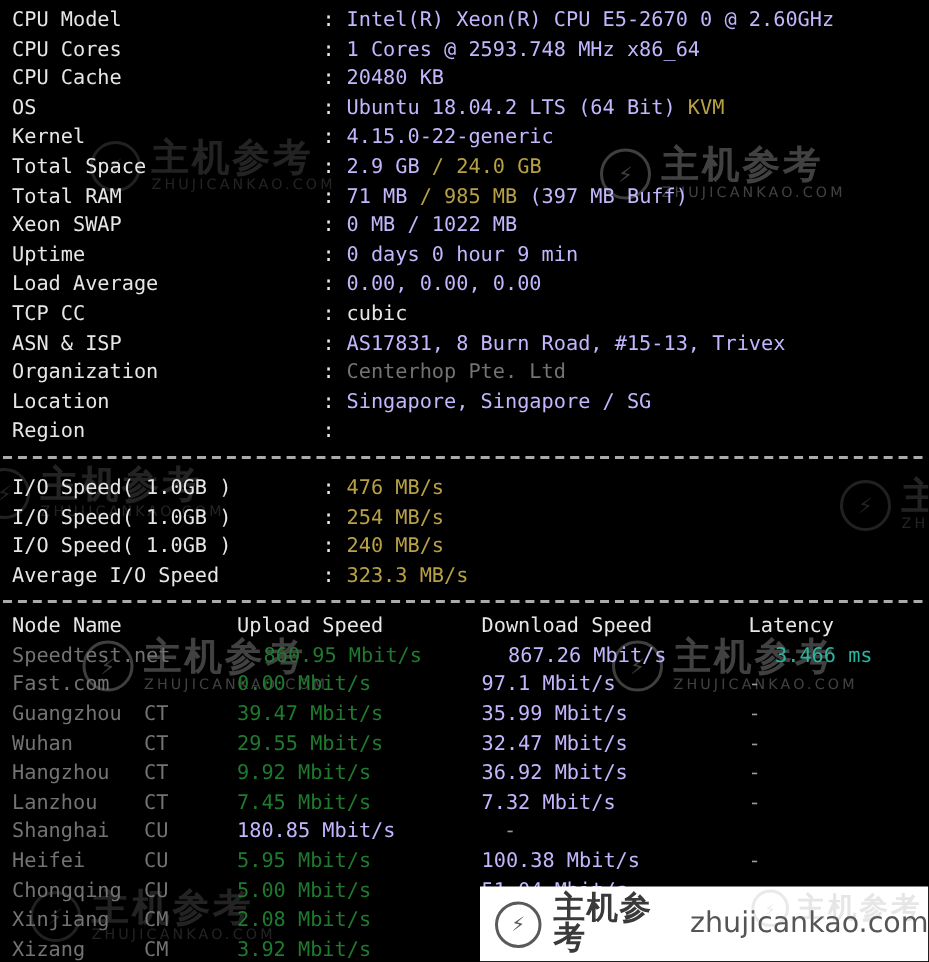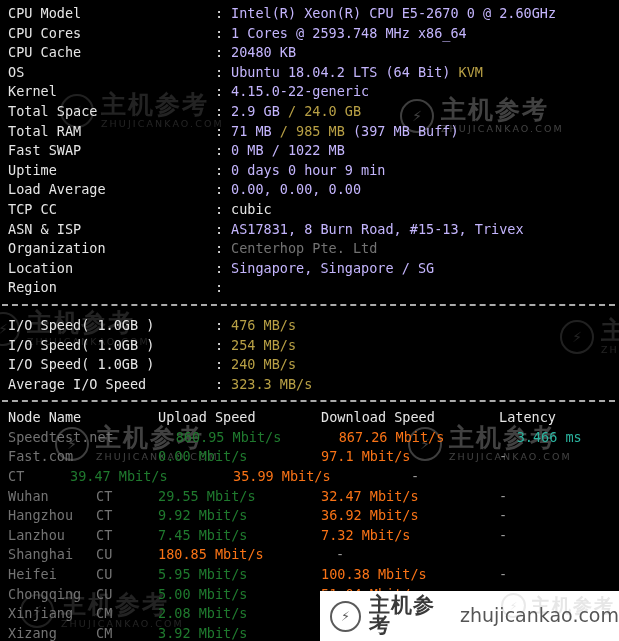--- a/index.html
+++ b/index.html
@@ -43,21 +43,21 @@
     white-space: pre;
   }
   .val { white-space: pre; }
 
   .cyan   { color: #c4b5fd; }
   .yellow { color: #b8a045; }
   .khaki  { color: #737373; }
   .tan    { color: #737373; }
   .white  { color: #e6e6e6; }
   .green  { color: #1f7a2e; }
-  .red    { color: #f97316; }
+  .red    { color: #c4b5fd; }
   .teal   { color: #2bb5a0; }
   .dash   { color: #9a9a9a; }
 
   
   .sep {
     position: relative;
     z-index: 3;
     height: 0;
     border-top: 2px dashed #c9c9c9;
     margin: 6px 4px 6px 2px;
@@ -258,21 +258,21 @@
   </div>
 
   <div class="term" id="sysinfo">
       <div class="row"><span class="lbl">CPU Model</span><span class="colon">:</span><span class="val"><span class="cyan">Intel(R) Xeon(R) CPU E5-2670 0 @ 2.60GHz</span></span></div>
       <div class="row"><span class="lbl">CPU Cores</span><span class="colon">:</span><span class="val"><span class="cyan">1 Cores @ 2593.748 MHz x86_64</span></span></div>
       <div class="row"><span class="lbl">CPU Cache</span><span class="colon">:</span><span class="val"><span class="cyan">20480 KB</span></span></div>
       <div class="row"><span class="lbl">OS</span><span class="colon">:</span><span class="val"><span class="cyan">Ubuntu 18.04.2 LTS (64 Bit) </span><span class="yellow">KVM</span></span></div>
       <div class="row"><span class="lbl">Kernel</span><span class="colon">:</span><span class="val"><span class="cyan">4.15.0-22-generic</span></span></div>
       <div class="row"><span class="lbl">Total Space</span><span class="colon">:</span><span class="val"><span class="cyan">2.9 GB </span><span class="yellow">/ 24.0 GB</span></span></div>
       <div class="row"><span class="lbl">Total RAM</span><span class="colon">:</span><span class="val"><span class="cyan">71 MB </span><span class="yellow">/ 985 MB </span><span class="cyan">(397 MB Buff)</span></span></div>
-      <div class="row"><span class="lbl">Fast SWAP</span><span class="colon">:</span><span class="val"><span class="cyan">0 MB / 1022 MB</span></span></div>
+      <div class="row"><span class="lbl">Xeon SWAP</span><span class="colon">:</span><span class="val"><span class="cyan">0 MB / 1022 MB</span></span></div>
       <div class="row"><span class="lbl">Uptime</span><span class="colon">:</span><span class="val"><span class="cyan">0 days 0 hour 9 min</span></span></div>
       <div class="row"><span class="lbl">Load Average</span><span class="colon">:</span><span class="val"><span class="cyan">0.00, 0.00, 0.00</span></span></div>
       <div class="row"><span class="lbl">TCP CC</span><span class="colon">:</span><span class="val"><span class="white">cubic</span></span></div>
       <div class="row"><span class="lbl">ASN &amp; ISP</span><span class="colon">:</span><span class="val"><span class="cyan">AS17831, 8 Burn Road, #15-13, Trivex</span></span></div>
       <div class="row"><span class="lbl">Organization</span><span class="colon">:</span><span class="val"><span class="tan">Centerhop Pte. Ltd</span></span></div>
       <div class="row"><span class="lbl">Location</span><span class="colon">:</span><span class="val"><span class="cyan">Singapore, Singapore / SG</span></span></div>
       <div class="row"><span class="lbl">Region</span><span class="colon">:</span><span class="val"><span class="cyan"></span></span></div>
     </div>
 
   <div class="sep"></div>
@@ -283,21 +283,21 @@
       <div class="row"><span class="lbl">I/O Speed( 1.0GB )</span><span class="colon">:</span><span class="val yellow">240 MB/s</span></div>
       <div class="row"><span class="lbl">Average I/O Speed</span><span class="colon">:</span><span class="val yellow">323.3 MB/s</span></div>
     </div>
 
   <div class="sep"></div>
 
   <div class="tbl" id="sttable">
       <div class="trow thead"><span class="c-node">Node Name</span><span class="c-isp"></span><span class="c-up">Upload Speed</span><span class="c-down">Download Speed</span><span class="c-lat">Latency</span></div>
       <div class="trow"><span class="c-node khaki">Speedtest.net</span><span class="c-isp khaki"></span><span class="c-up green">860.95 Mbit/s</span><span class="c-down red">867.26 Mbit/s</span><span class="c-lat teal">3.466 ms</span></div>
       <div class="trow"><span class="c-node khaki">Fast.com</span><span class="c-isp khaki"></span><span class="c-up green">0.00 Mbit/s</span><span class="c-down red">97.1 Mbit/s</span><span class="c-lat dash">-</span></div>
-      <div class="trow"><span class="c-isp khaki">CT</span><span class="c-up green">39.47 Mbit/s</span><span class="c-down red">35.99 Mbit/s</span><span class="c-lat dash">-</span></div>
+      <div class="trow"><span class="c-node khaki">Guangzhou</span><span class="c-isp khaki">CT</span><span class="c-up green">39.47 Mbit/s</span><span class="c-down red">35.99 Mbit/s</span><span class="c-lat dash">-</span></div>
       <div class="trow"><span class="c-node khaki">Wuhan</span><span class="c-isp khaki">CT</span><span class="c-up green">29.55 Mbit/s</span><span class="c-down red">32.47 Mbit/s</span><span class="c-lat dash">-</span></div>
       <div class="trow"><span class="c-node khaki">Hangzhou</span><span class="c-isp khaki">CT</span><span class="c-up green">9.92 Mbit/s</span><span class="c-down red">36.92 Mbit/s</span><span class="c-lat dash">-</span></div>
       <div class="trow"><span class="c-node khaki">Lanzhou</span><span class="c-isp khaki">CT</span><span class="c-up green">7.45 Mbit/s</span><span class="c-down red">7.32 Mbit/s</span><span class="c-lat dash">-</span></div>
       <div class="trow"><span class="c-node khaki">Shanghai</span><span class="c-isp khaki">CU</span><span class="c-down red">180.85 Mbit/s</span><span class="c-lat dash">-</span></div>
       <div class="trow"><span class="c-node khaki">Heifei</span><span class="c-isp khaki">CU</span><span class="c-up green">5.95 Mbit/s</span><span class="c-down red">100.38 Mbit/s</span><span class="c-lat dash">-</span></div>
       <div class="trow"><span class="c-node khaki">Chongqing</span><span class="c-isp khaki">CU</span><span class="c-up green">5.00 Mbit/s</span><span class="c-down red">51.04 Mbit/s</span><span class="c-lat dash">-</span></div>
       <div class="trow"><span class="c-node khaki">Xinjiang</span><span class="c-isp khaki">CM</span><span class="c-up green">2.08 Mbit/s</span><span class="c-down red"></span><span class="c-lat dash"></span></div>
       <div class="trow"><span class="c-node khaki">Xizang</span><span class="c-isp khaki">CM</span><span class="c-up green">3.92 Mbit/s</span><span class="c-down red"></span><span class="c-lat dash"></span></div>
     </div>
 

